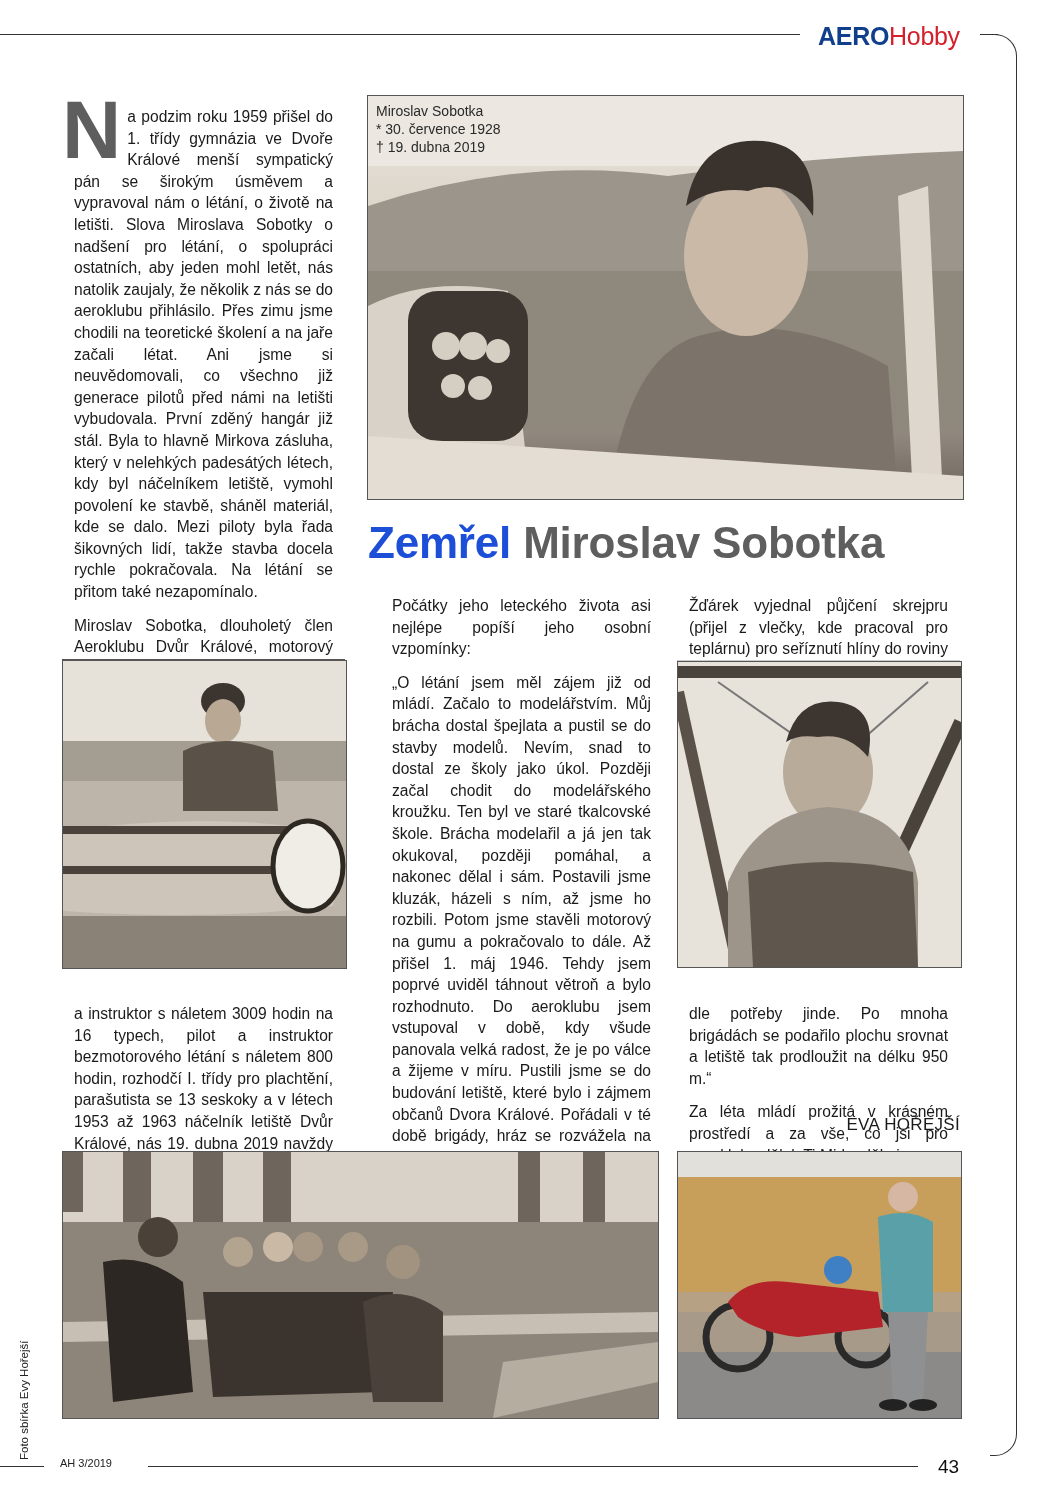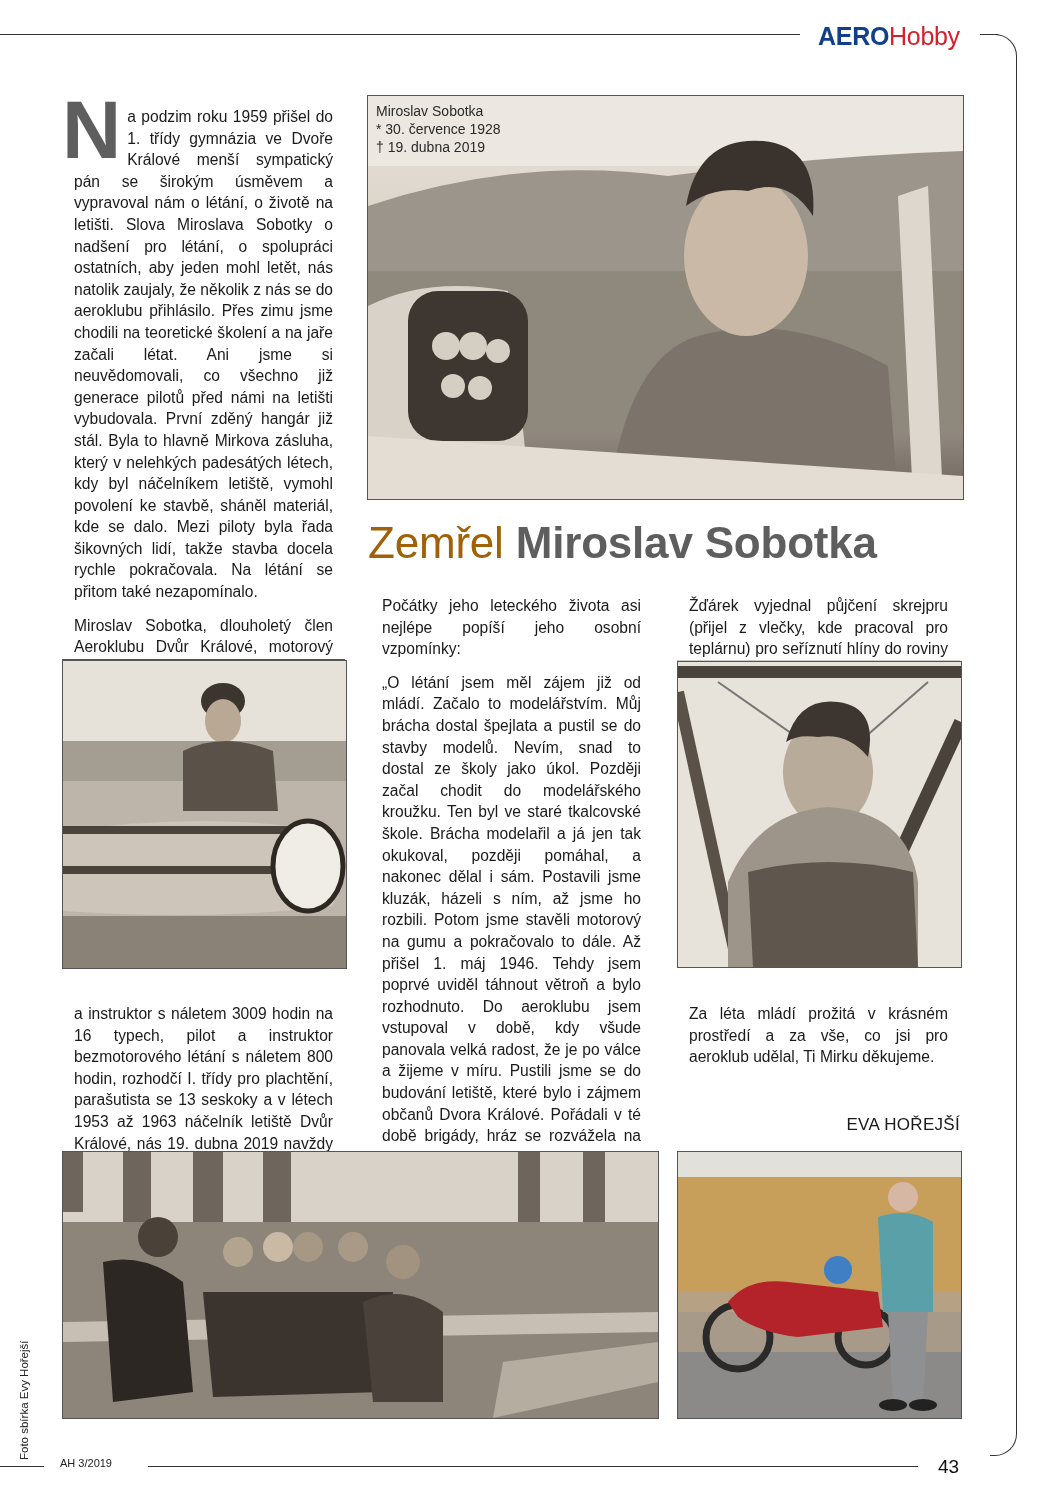--- a/index.html
+++ b/index.html
@@ -4,25 +4,25 @@
 <style>
   html,body{margin:0;padding:0;background:#fff;}
   body{width:1043px;height:1500px;position:relative;overflow:hidden;font-family:"Liberation Sans",sans-serif;color:#1a1a1a;}
   .rule{position:absolute;height:1px;background:#333;}
   .logo{position:absolute;left:812px;top:22px;font-family:Liberation Sans, sans-serif;font-size:25px;line-height:28px;letter-spacing:-0.3px;white-space:nowrap;margin-left:6px;}
   .logo .aero{color:#123f8c;font-weight:bold;}
   .logo .hobby{color:#d3202a;}
   .col{position:absolute;font-size:15.6px;line-height:21.6px;text-align:justify;hyphens:manual;}
   .col p{margin:12px;}
   .col1{left:62px;width:283px;}
-  .col2{left:370px;width:283px;}
+  .col2{left:380px;width:283px;}
   .col3{left:677px;width:283px;}
   .dropcap{float:left;font-size:82px;line-height:64px;font-weight:bold;color:#5e5e5e;margin:4px 6px 0 0;height:64px;font-family:"Liberation Sans",sans-serif;}
   .title{position:absolute;left:368px;top:517px;font-size:44px;line-height:52px;white-space:nowrap;letter-spacing:-0.2px;}
-  .title .t1{color:#a16207;font-weight:normal;}
+  .title .t1{color:#1d4ed8;font-weight:bold;}
   .title .t2{color:#5e5e5e;font-weight:bold;}
   .photo{position:absolute;border:1px solid #555;overflow:hidden;}
   .sepia{background:linear-gradient(180deg,#e9e4dc 0%,#d9d2c6 35%,#8e867a 55%,#a39b90 75%,#6d655c 100%);}
   .caption{position:absolute;left:8px;top:6px;font-size:14px;line-height:18px;color:#2a2a2a;}
   .credit{position:absolute;left:18px;top:1300px;width:16px;height:160px;}
   .credit span{position:absolute;left:0;top:160px;transform:rotate(-90deg);transform-origin:0 0;font-size:11.5px;white-space:nowrap;color:#222;}
   .footer-text{position:absolute;font-size:11px;color:#222;}
   .pagenum{position:absolute;left:938px;top:1456px;font-size:19px;color:#111;}
   .author{position:absolute;left:677px;top:1115px;width:283px;text-align:right;font-size:17px;letter-spacing:0.3px;}
   svg{display:block;}
@@ -114,20 +114,21 @@
     <path d="M50 220 Q80 150 150 145 Q230 150 240 220 L240 305 L50 305 Z" fill="#9d958a"></path>
     <path d="M70 210 Q150 190 235 210 L240 305 L75 305 Z" fill="#5f574e"></path>
   </svg>
 </div>
 
 <div class="col col1" style="top:991px;">
   <p>a instruktor s náletem 3009 hodin na 16 typech, pilot a instruktor bezmotorového létání s náletem 800 hodin, rozhodčí I. třídy pro plachtění, parašutista se 13 seskoky a v létech 1953 až 1963 náčelník letiště Dvůr Králové, nás 19. dubna 2019 navždy opustil.</p>
 </div>
 
 <div class="col col3" style="top:991px;">
+  <p>dle potřeby jinde. Po mnoha brigádách se podařilo plochu srovnat a letiště tak prodloužit na délku 950 m.“</p>
   <p>Za léta mládí prožitá v krásném prostředí a za vše, co jsi pro aeroklub udělal, Ti Mirku děkujeme.</p>
 </div>
 <div class="author">EVA HOŘEJŠÍ</div>
 
 <div class="photo" style="left:62px;top:1151px;width:595px;height:266px;background:#9a9287;">
   <svg width="595" height="266">
     <rect width="595" height="70" fill="#d8d2c9"></rect>
     <rect x="0" y="0" width="20" height="60" fill="#6e665d"></rect>
       <rect x="60" y="0" width="28" height="70" fill="#6e665d"></rect>
     <rect x="130" y="0" width="30" height="70" fill="#6e665d"></rect>

